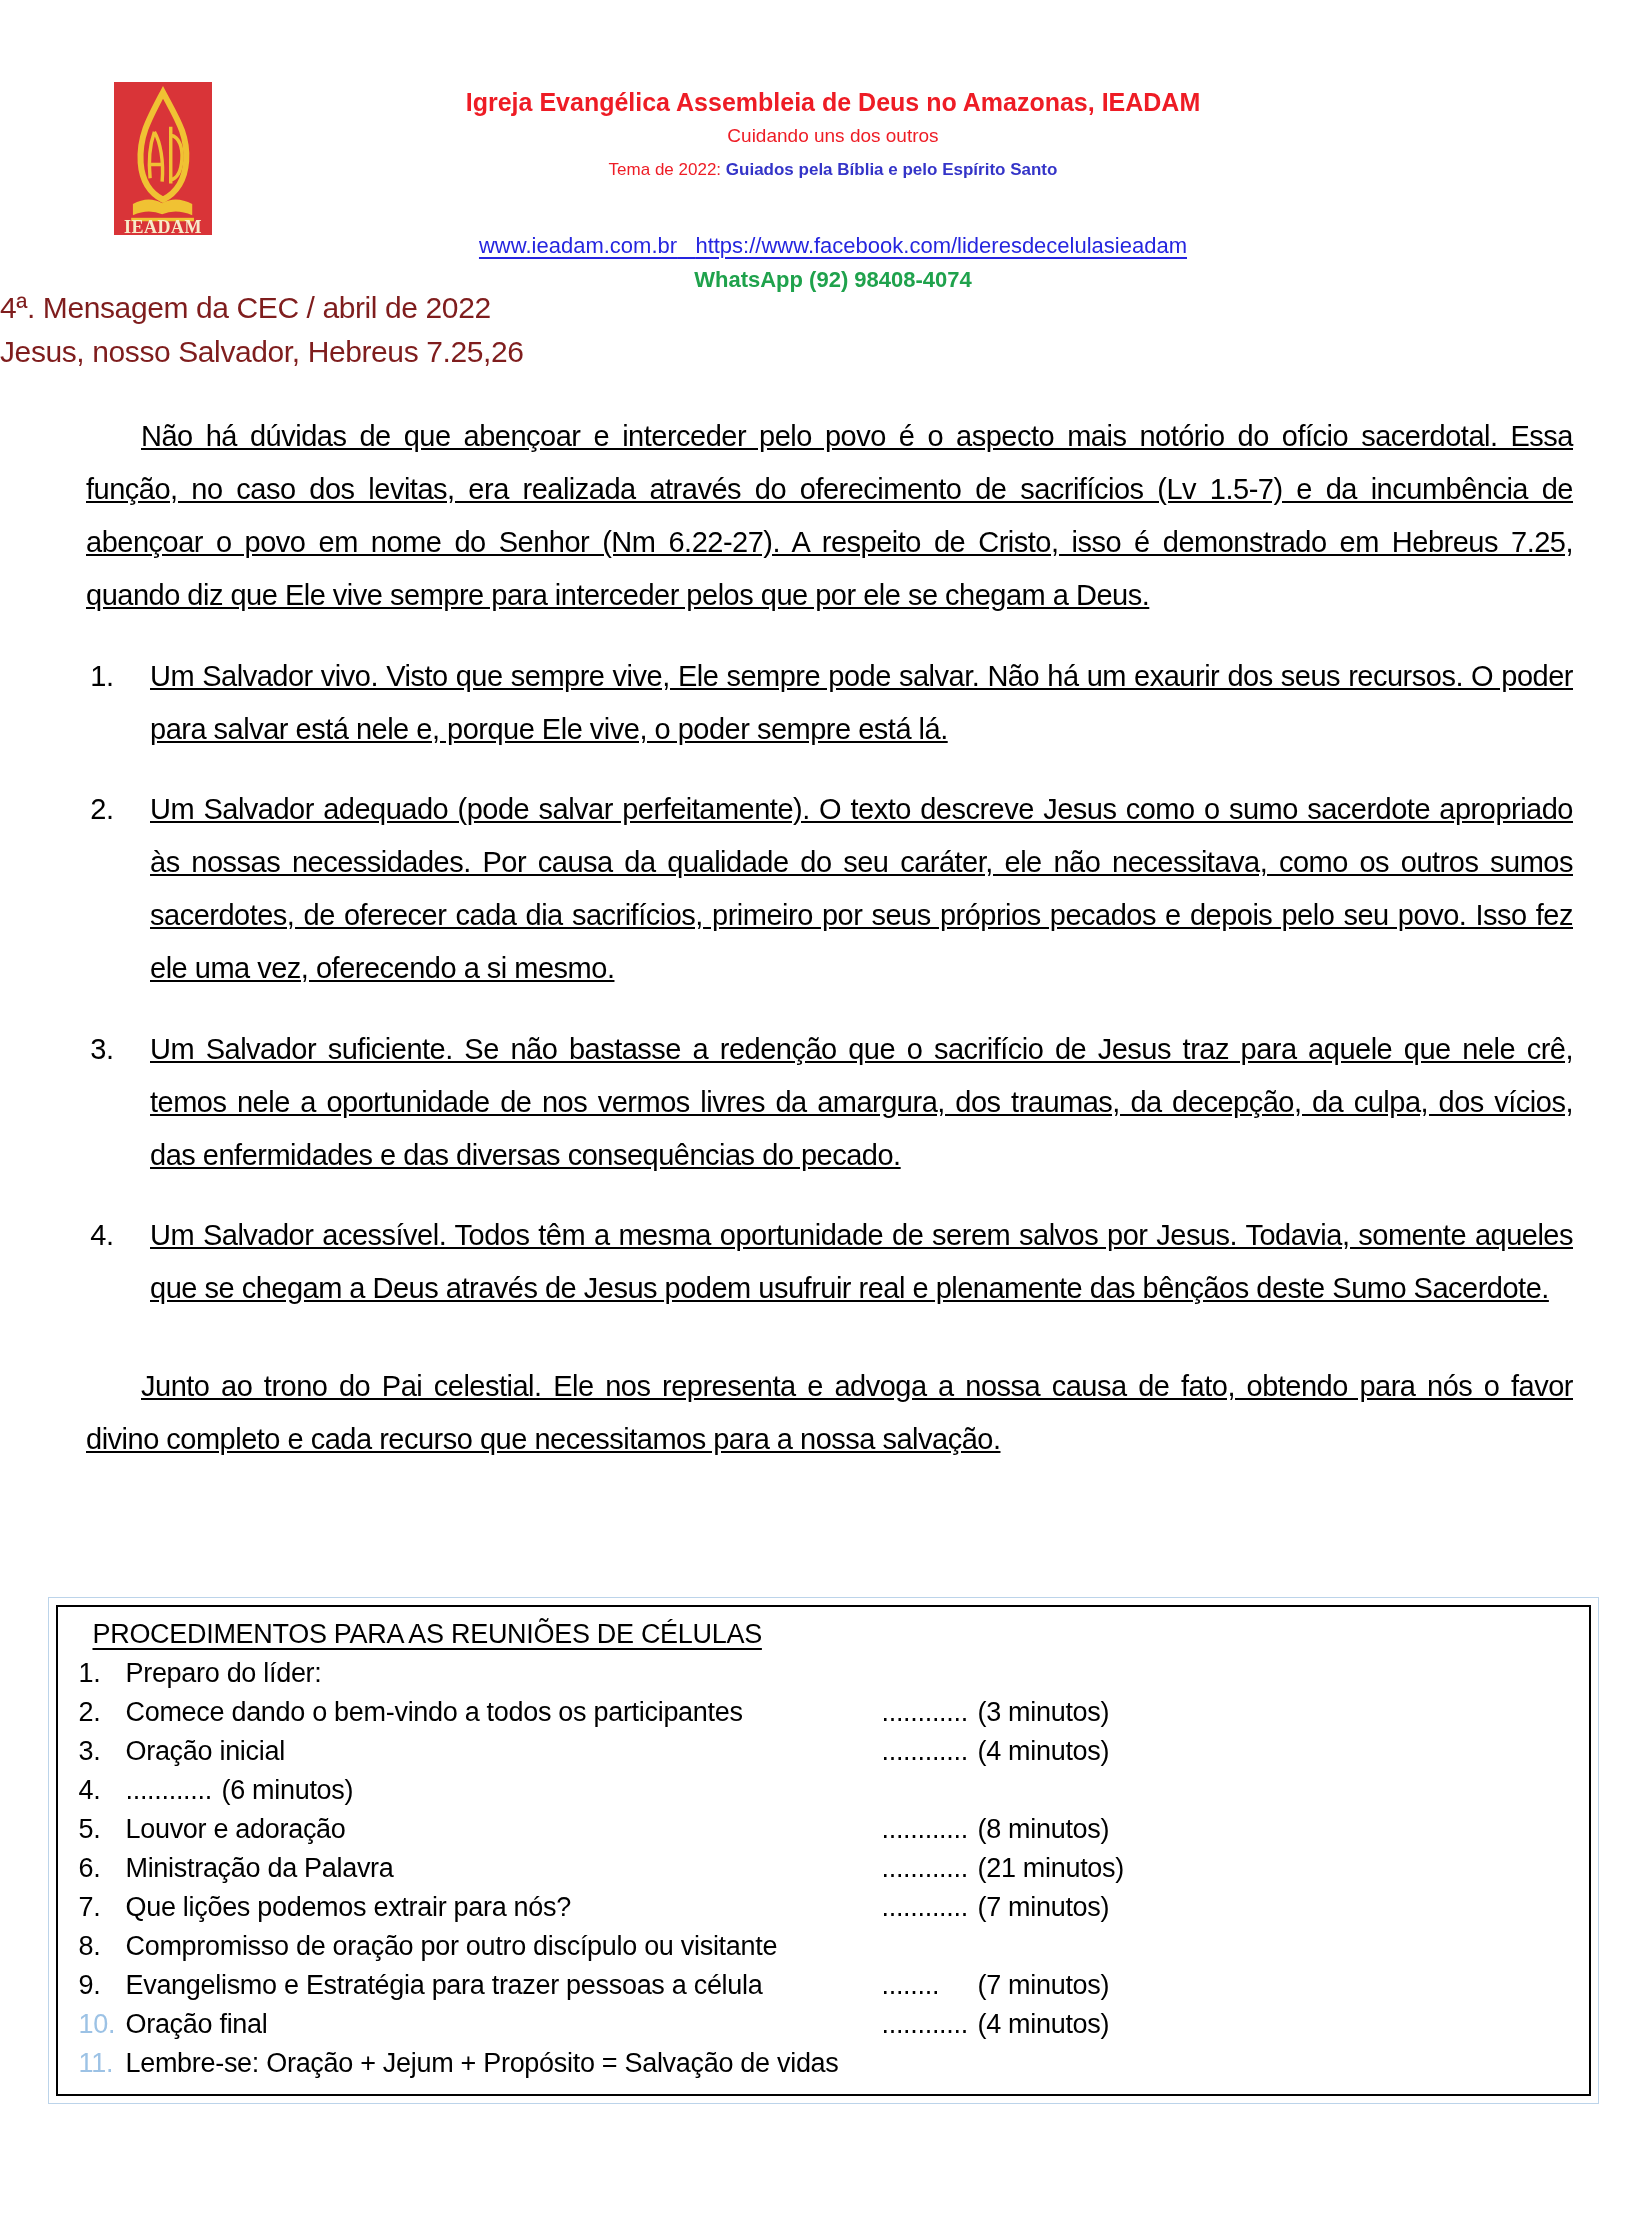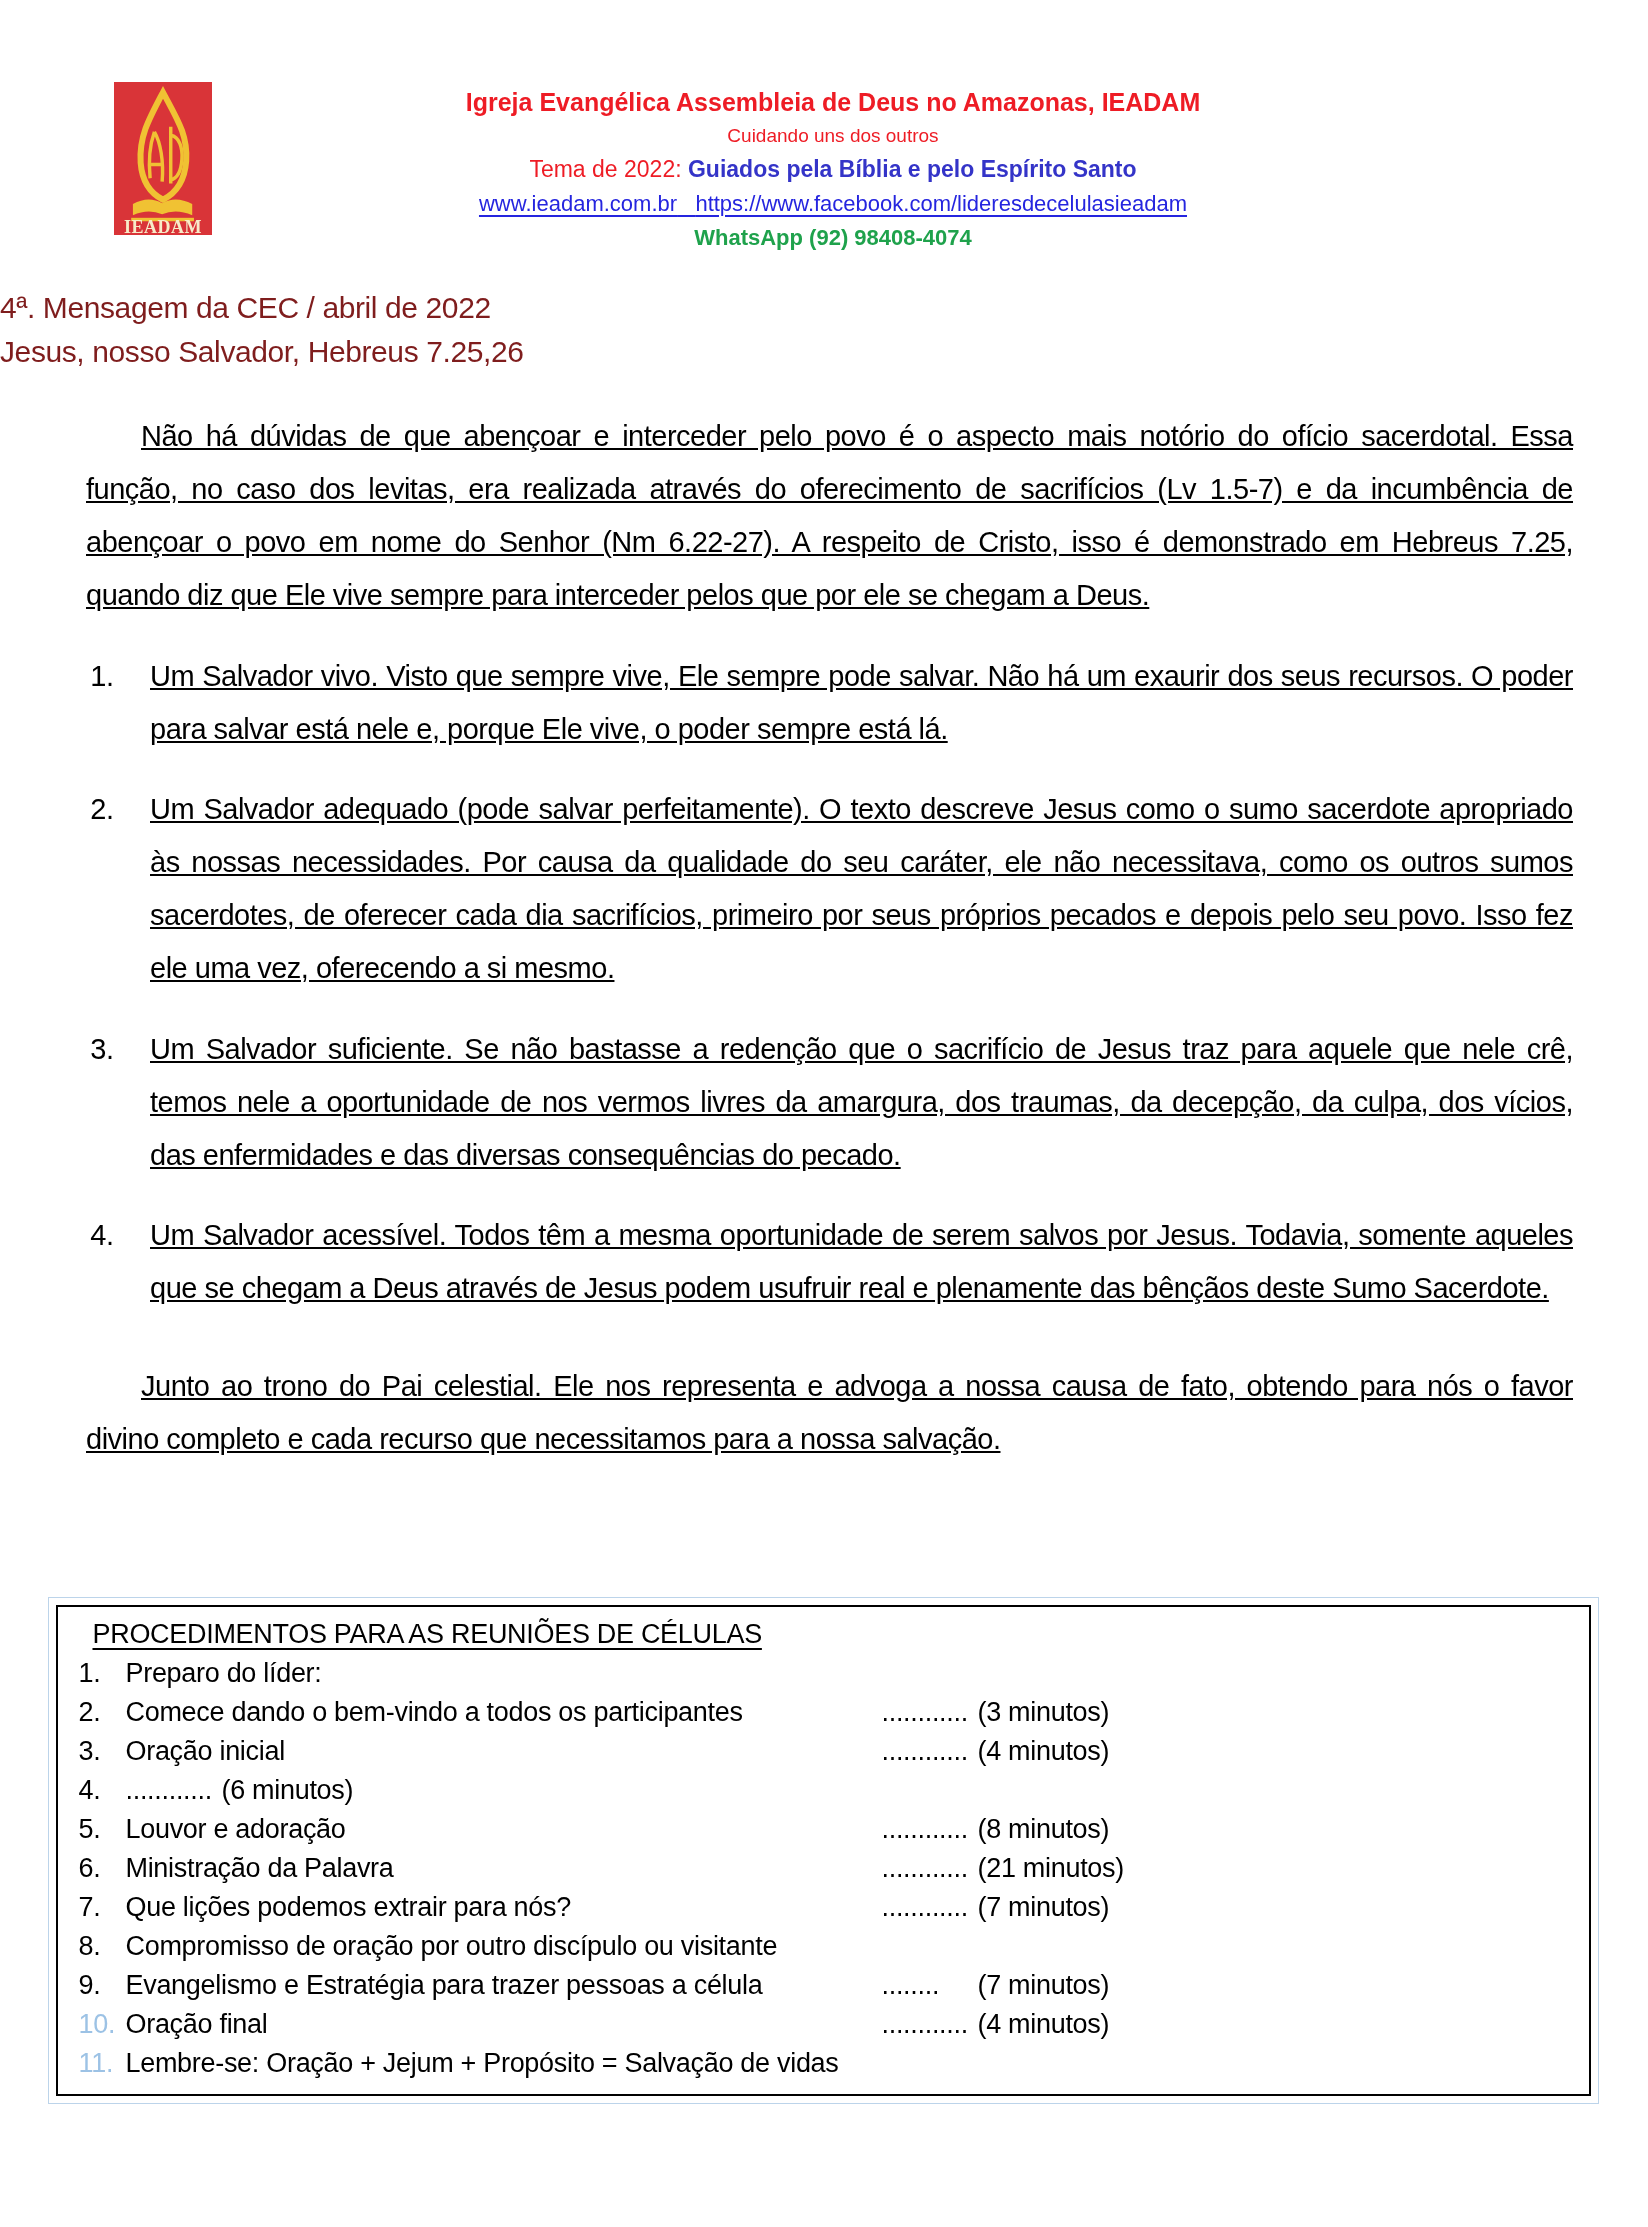--- a/index.html
+++ b/index.html
@@ -19,24 +19,24 @@
   .logo-gold{fill:var(--logo-gold);}
   .logo-flame{fill:none;stroke:var(--logo-gold);stroke-width:7;}
   .logo-ad{fill:none;stroke:var(--logo-gold);stroke-width:4;}
   .logo-text{fill:#f7ecc9;font-family:"Liberation Serif",serif;font-weight:bold;font-size:21px;letter-spacing:.5px;}
   .header-text{
     position:absolute;left:103px;right:86px;top:86px;
     text-align:center;line-height:33px;
   }
   .h-line1{font-size:25px;font-weight:bold;color:var(--red);}
   .h-line2{font-size:19px;font-weight:normal;color:var(--red);line-height:33px;}
-  .h-line3{font-size:23px;line-height:35px;}
+  .h-line3{font-size:17px;line-height:35px;}
   .h-tema-label{color:var(--red);}
   .h-tema-value{color:var(--theme-blue);font-weight:bold;}
-  .h-links{font-size:22px;line-height:34px;color:var(--link-blue);text-decoration:underline;text-underline-offset:4.3px;}
+  .h-links{font-size:22px;line-height:34px;color:var(--link-blue);text-decoration:underline;text-underline-offset:4.3px;margin-top:42px;}
   .h-links a{color:var(--link-blue);text-decoration:underline;cursor:pointer;}
   .h-whatsapp{font-size:22px;font-weight:bold;color:var(--green);line-height:33px;}
   
   .doc-title{
     position:absolute;left:0;right:17px;top:286px;
     text-align:left;font-size:30px;line-height:44px;color:#7f1d1d;
     letter-spacing:-0.4px;
   }
   
   .body{

